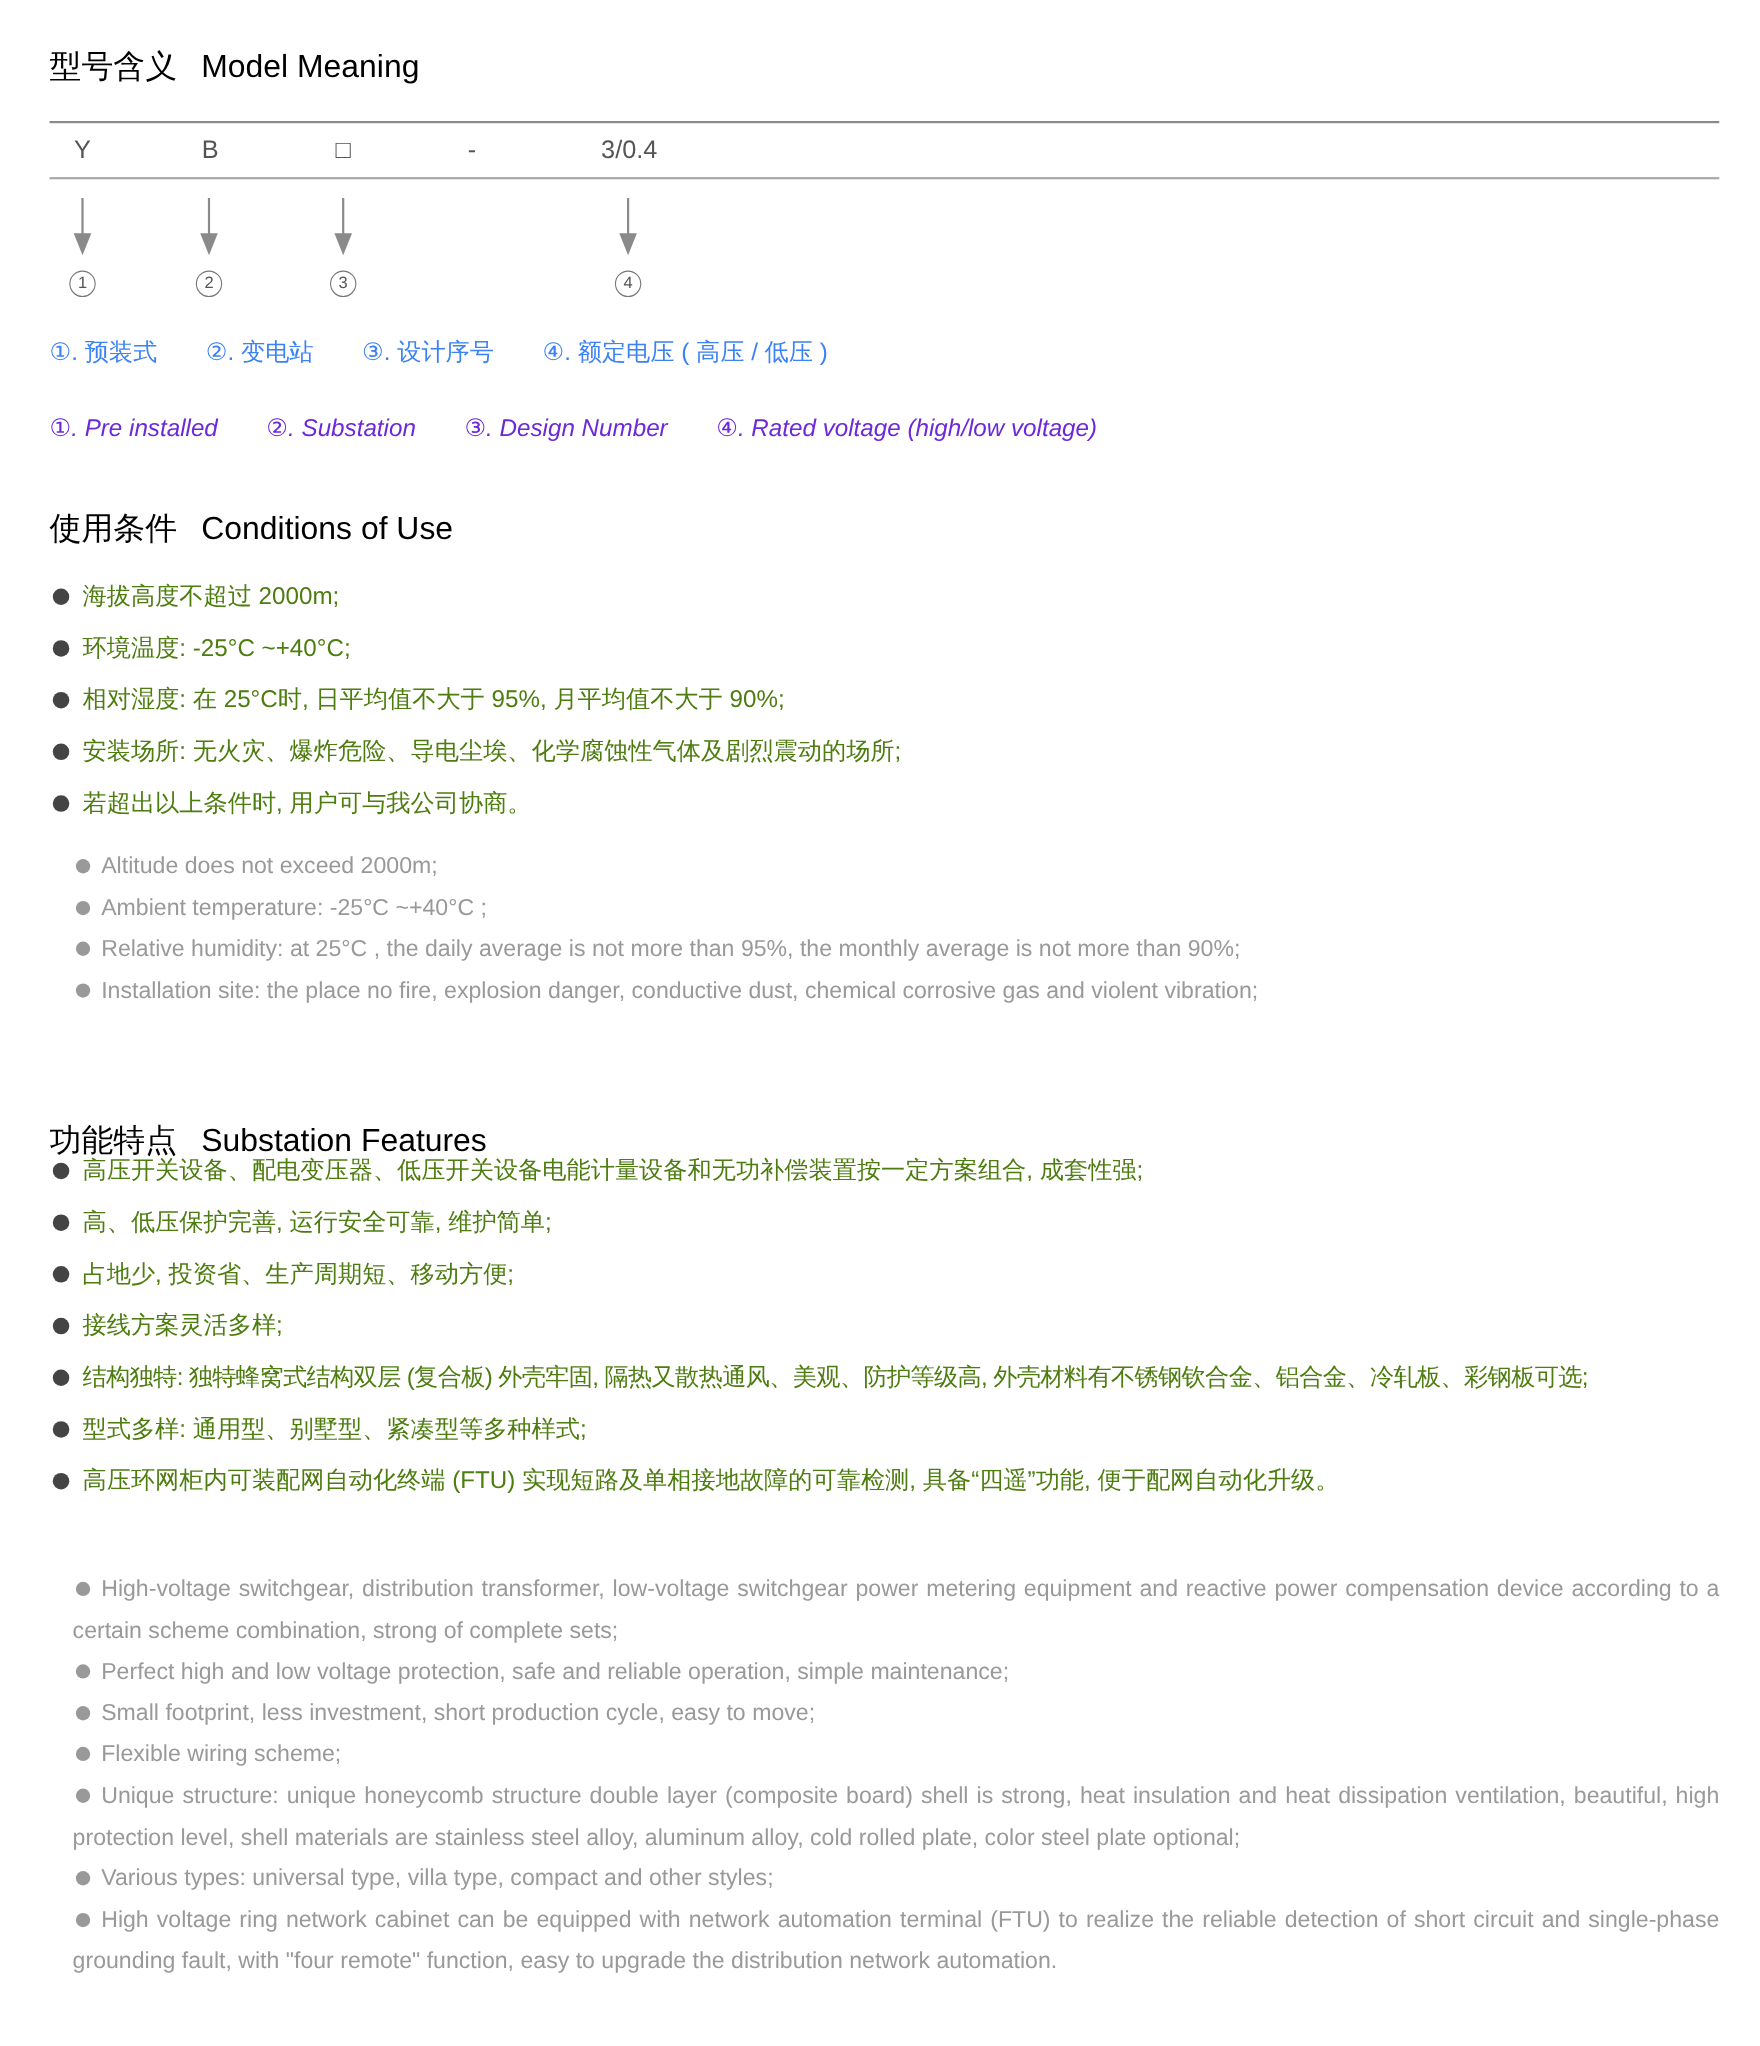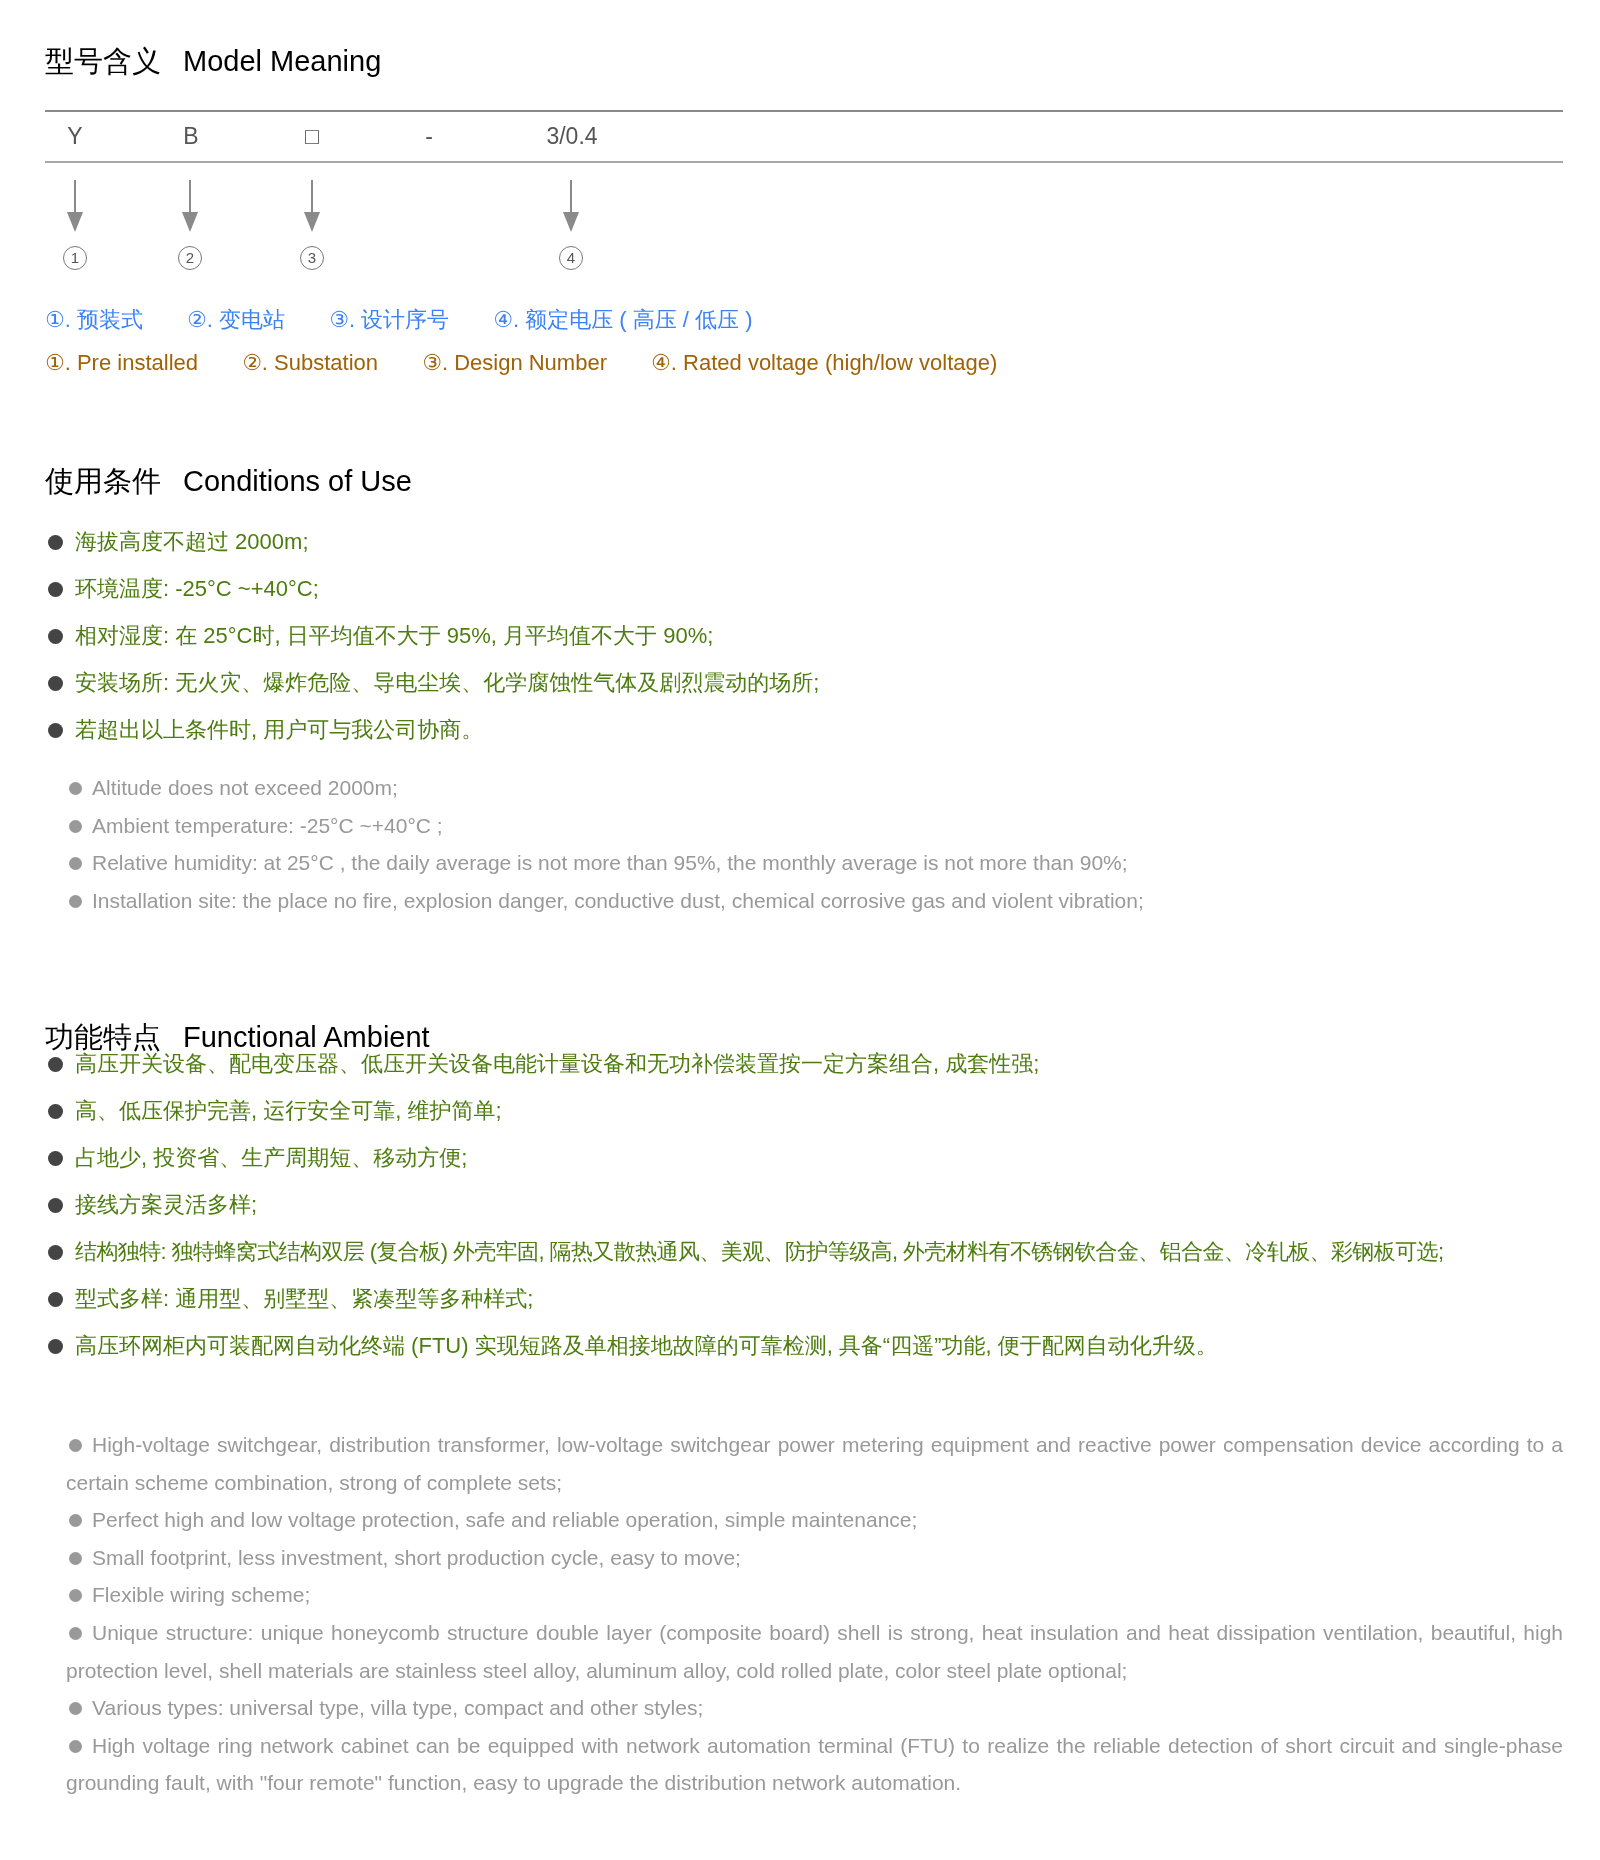--- a/index.html
+++ b/index.html
@@ -16,21 +16,21 @@
   .rule.light { border-top-color: #a8a8a8; }
   .code-cell { position: absolute; top: 122px; font-size: 23px; line-height: 28px; color: #555; transform: translateX(-50%); white-space: nowrap; }
   .arrow { position: absolute; top: 180px; width: 16px; height: 52px; transform: translateX(-50%); }
   .arrow .shaft { position: absolute; left: 7px; top: 0; width: 2px; height: 34px; background: #8a8a8a; }
   .arrow .head { position: absolute; left: 0; top: 32px; width: 0; height: 0;
     border-left: 8px solid transparent; border-right: 8px solid transparent; border-top: 20px solid #8a8a8a; }
   .circ { position: absolute; top: 246px; width: 22px; height: 22px; border: 1.5px solid #777; border-radius: 50%;
     transform: translateX(-50%); font-size: 15px; line-height: 22px; text-align: center; color: #555; box-sizing: content-box; }
   .legend { position: absolute; left: 45px; white-space: nowrap; font-size: 22px; line-height: 30px; }
   .legend.zh { top: 305px; color: #3b82f6; }
-  .legend.en { top: 348px; color: #a16207; }
+  .legend.en { top: 374px; color: #6d28d9; font-style: italic; }
   .legend .item { display: inline-block; }
   .legend.zh .item { margin-right: 38px; }
   .legend.en .item { margin-right: 38px; }
   .bullet-list { position: absolute; left: 45px; width: 1518px; margin: 0; padding: 0; list-style: none; }
   .bullet-list.zh li { height: 47px; line-height: 47px; font-size: 22px; color: #4d7c0f; white-space: nowrap; }
   .bullet-list.zh li .dot { display: inline-block; width: 15px; height: 15px; border-radius: 50%; background: #444; margin: 0 12px 0 3px; vertical-align: -1px; }
   .bullet-list.en li { line-height: 37.6px; font-size: 21px; color: #999; text-align: justify; text-align-last: left; margin-left: 21px; }
   .bullet-list.en li .dot { display: inline-block; width: 13px; height: 13px; border-radius: 50%; background: #999; margin: 0 10px 0 3px; vertical-align: 0px; }
 </style>
 </head>
@@ -104,21 +104,21 @@
 </ul>
 
 <ul class="bullet-list en" style="top:769px;">
   <li><span class="dot"></span><span>Altitude does not exceed 2000m;</span></li>
   <li><span class="dot"></span><span>Ambient temperature: -25°C ~+40°C ;</span></li>
   <li><span class="dot"></span><span>Relative humidity: at 25°C , the daily average is not more than 95%, the monthly average is not more than 90%;</span></li>
   <li><span class="dot"></span><span>Installation site: the place no fire, explosion danger, conductive dust, chemical corrosive gas and violent vibration;</span></li>
 </ul>
 
 <div class="heading" style="top:1019px;">
-  <span class="zh">功能特点</span><span class="en">Functional Ambient</span>
+  <span class="zh">功能特点</span><span class="en">Substation Features</span>
 </div>
 
 <ul class="bullet-list zh" style="top:1040px;">
   <li><span class="dot"></span><span>高压开关设备、配电变压器、低压开关设备电能计量设备和无功补偿装置按一定方案组合, 成套性强;</span></li>
   <li><span class="dot"></span><span>高、低压保护完善, 运行安全可靠, 维护简单;</span></li>
   <li><span class="dot"></span><span>占地少, 投资省、生产周期短、移动方便;</span></li>
   <li><span class="dot"></span><span>接线方案灵活多样;</span></li>
   <li style="letter-spacing:-0.6px;"><span class="dot"></span><span>结构独特: 独特蜂窝式结构双层 (复合板) 外壳牢固, 隔热又散热通风、美观、防护等级高, 外壳材料有不锈钢钦合金、铝合金、冷轧板、彩钢板可选;</span></li>
   <li><span class="dot"></span><span>型式多样: 通用型、别墅型、紧凑型等多种样式;</span></li>
   <li><span class="dot"></span><span>高压环网柜内可装配网自动化终端 (FTU) 实现短路及单相接地故障的可靠检测, 具备“四遥”功能, 便于配网自动化升级。</span></li>

